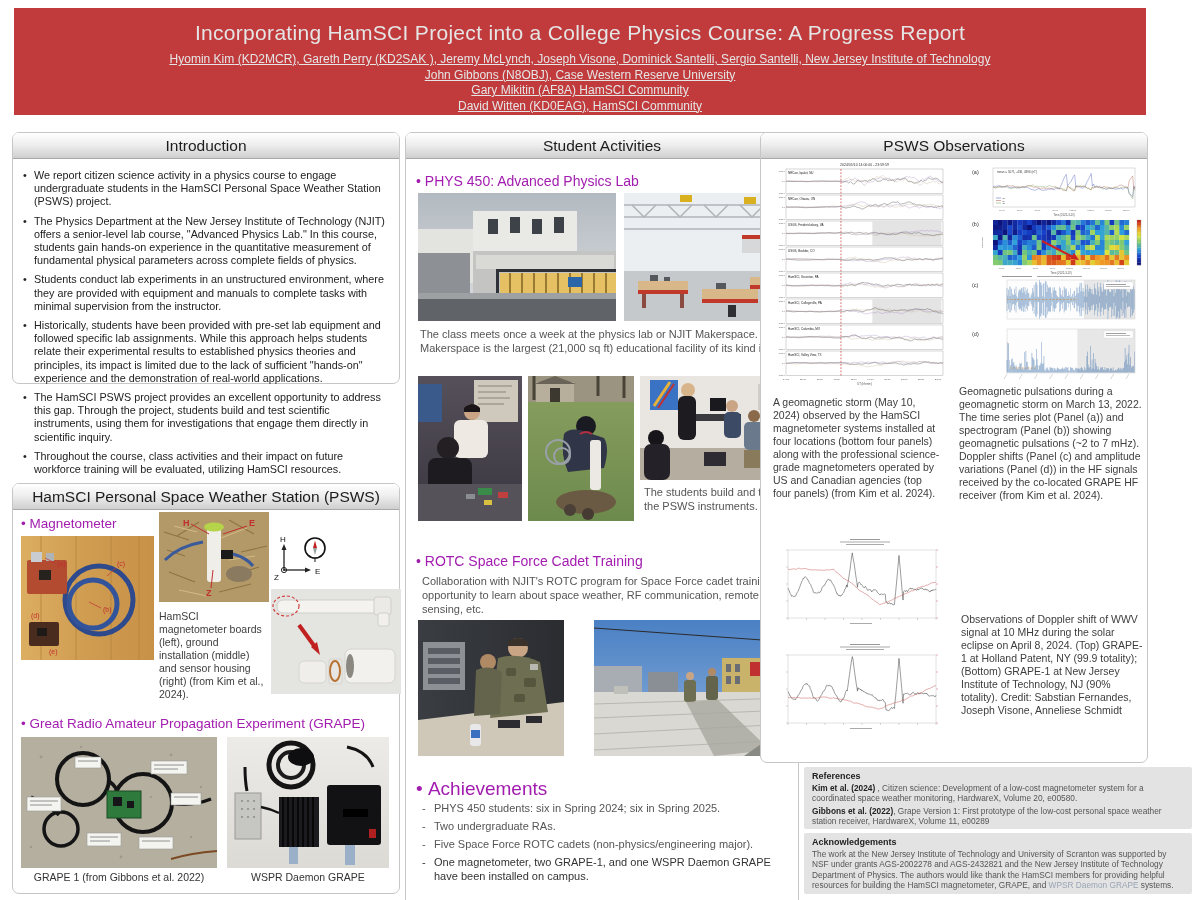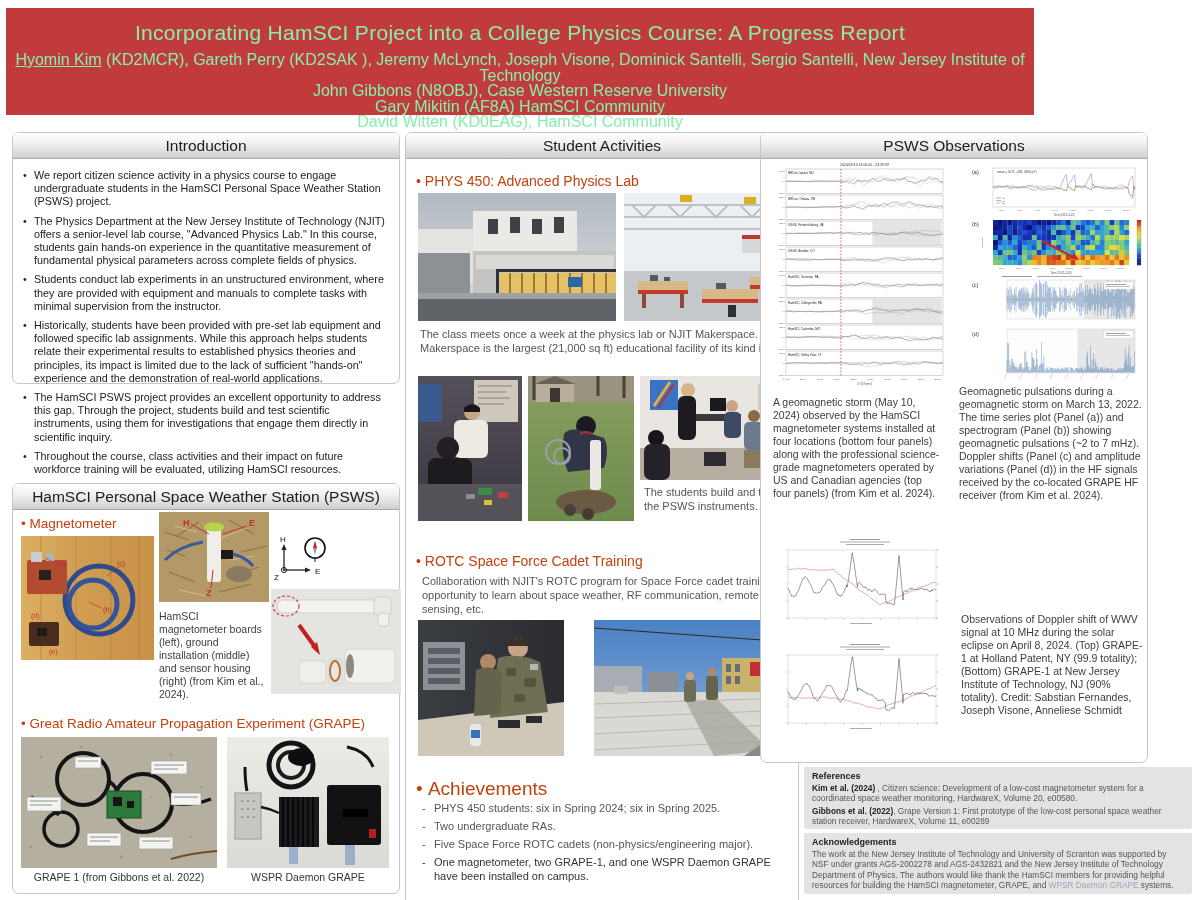--- a/index.html
+++ b/index.html
@@ -1,22 +1,22 @@
 <!DOCTYPE html>
 <html><head>
 <meta charset="utf-8">
 <style>
   html,body{margin:0;padding:0;}
   body{width:1200px;height:900px;background:#fff;position:relative;overflow:hidden;
        font-family:"Liberation Sans",sans-serif;color:#222;}
   
-  .banner{position:absolute;left:6px;top:8px;width:1028px;height:107px;
-          background:#c13b3d;color:#86efac;text-align:center;}
+  .banner{position:absolute;left:14px;top:8px;width:1132px;height:107px;
+          background:#c13b3d;color:#e5e5e5;text-align:center;}
   .banner h1{margin:13px 0 7px;font-size:21px;font-weight:400;letter-spacing:.3px;}
-  .authors{font-size:16px;line-height:15.5px;font-weight:400;}
+  .authors{font-size:12px;line-height:15.5px;font-weight:400;text-decoration:underline;}
   .u{text-decoration:underline;}
   
   .box{position:absolute;background:#fff;border:1.5px solid #c6c6c6;border-radius:7px;box-sizing:border-box;}
   .box-header{height:25px;border-bottom:1px solid #a9a9a9;border-radius:5px 5px 0 0;
      background:linear-gradient(#ffffff 0%,#efefef 45%,#cfcfcf 100%);
      display:flex;align-items:center;justify-content:center;
      font-size:15.5px;color:#1c1c1c;}
   #box-intro{left:12px;top:132px;width:388px;height:252px;}
   #box-psws{left:12px;top:483px;width:388px;height:411px;}
   #box-student{left:405px;top:132px;width:394px;height:819px;}
@@ -27,21 +27,21 @@
   #box-ack{top:833px;height:61px;}
   .graybox h3{margin:0 0 2px;font-size:9px;color:#222;}
   .graybox p{margin:0 0 2px;font-size:8.3px;line-height:10.3px;color:#555;}
   .graybox b{color:#222;}
   .linkish{color:#9aa4b5;}
   
   .bullets{list-style:none;margin:10px 8px 0 10px;padding:0;font-size:10.8px;line-height:13.2px;color:#222;}
   .bullets li{margin-bottom:6px;padding-left:11px;position:relative;}
   .bullets li::before{content:"\2022";position:absolute;left:0;top:0;}
   
-  .blabel{position:absolute;font-size:13.5px;color:#c2410c;text-align:right;}
+  .blabel{position:absolute;font-size:13.5px;color:#a21caf;text-align:right;}
   .blabel::before{content:"\2022\00a0";}
   .caption{position:absolute;font-size:10.5px;line-height:13px;color:#3d3d3d;}
   .photocap{position:absolute;font-size:10.5px;color:#333;text-align:center;}
   .photo{position:absolute;overflow:hidden;}
   .photo svg{display:block;}
   .dashlist{position:absolute;list-style:none;margin:0;padding:0;font-size:11px;line-height:14px;color:#555;}
   .dashlist li{margin-bottom:4px;padding-left:14px;position:relative;}
   .dashlist li::before{content:"-";position:absolute;left:2px;}
   .figure{position:absolute;}
 </style>

